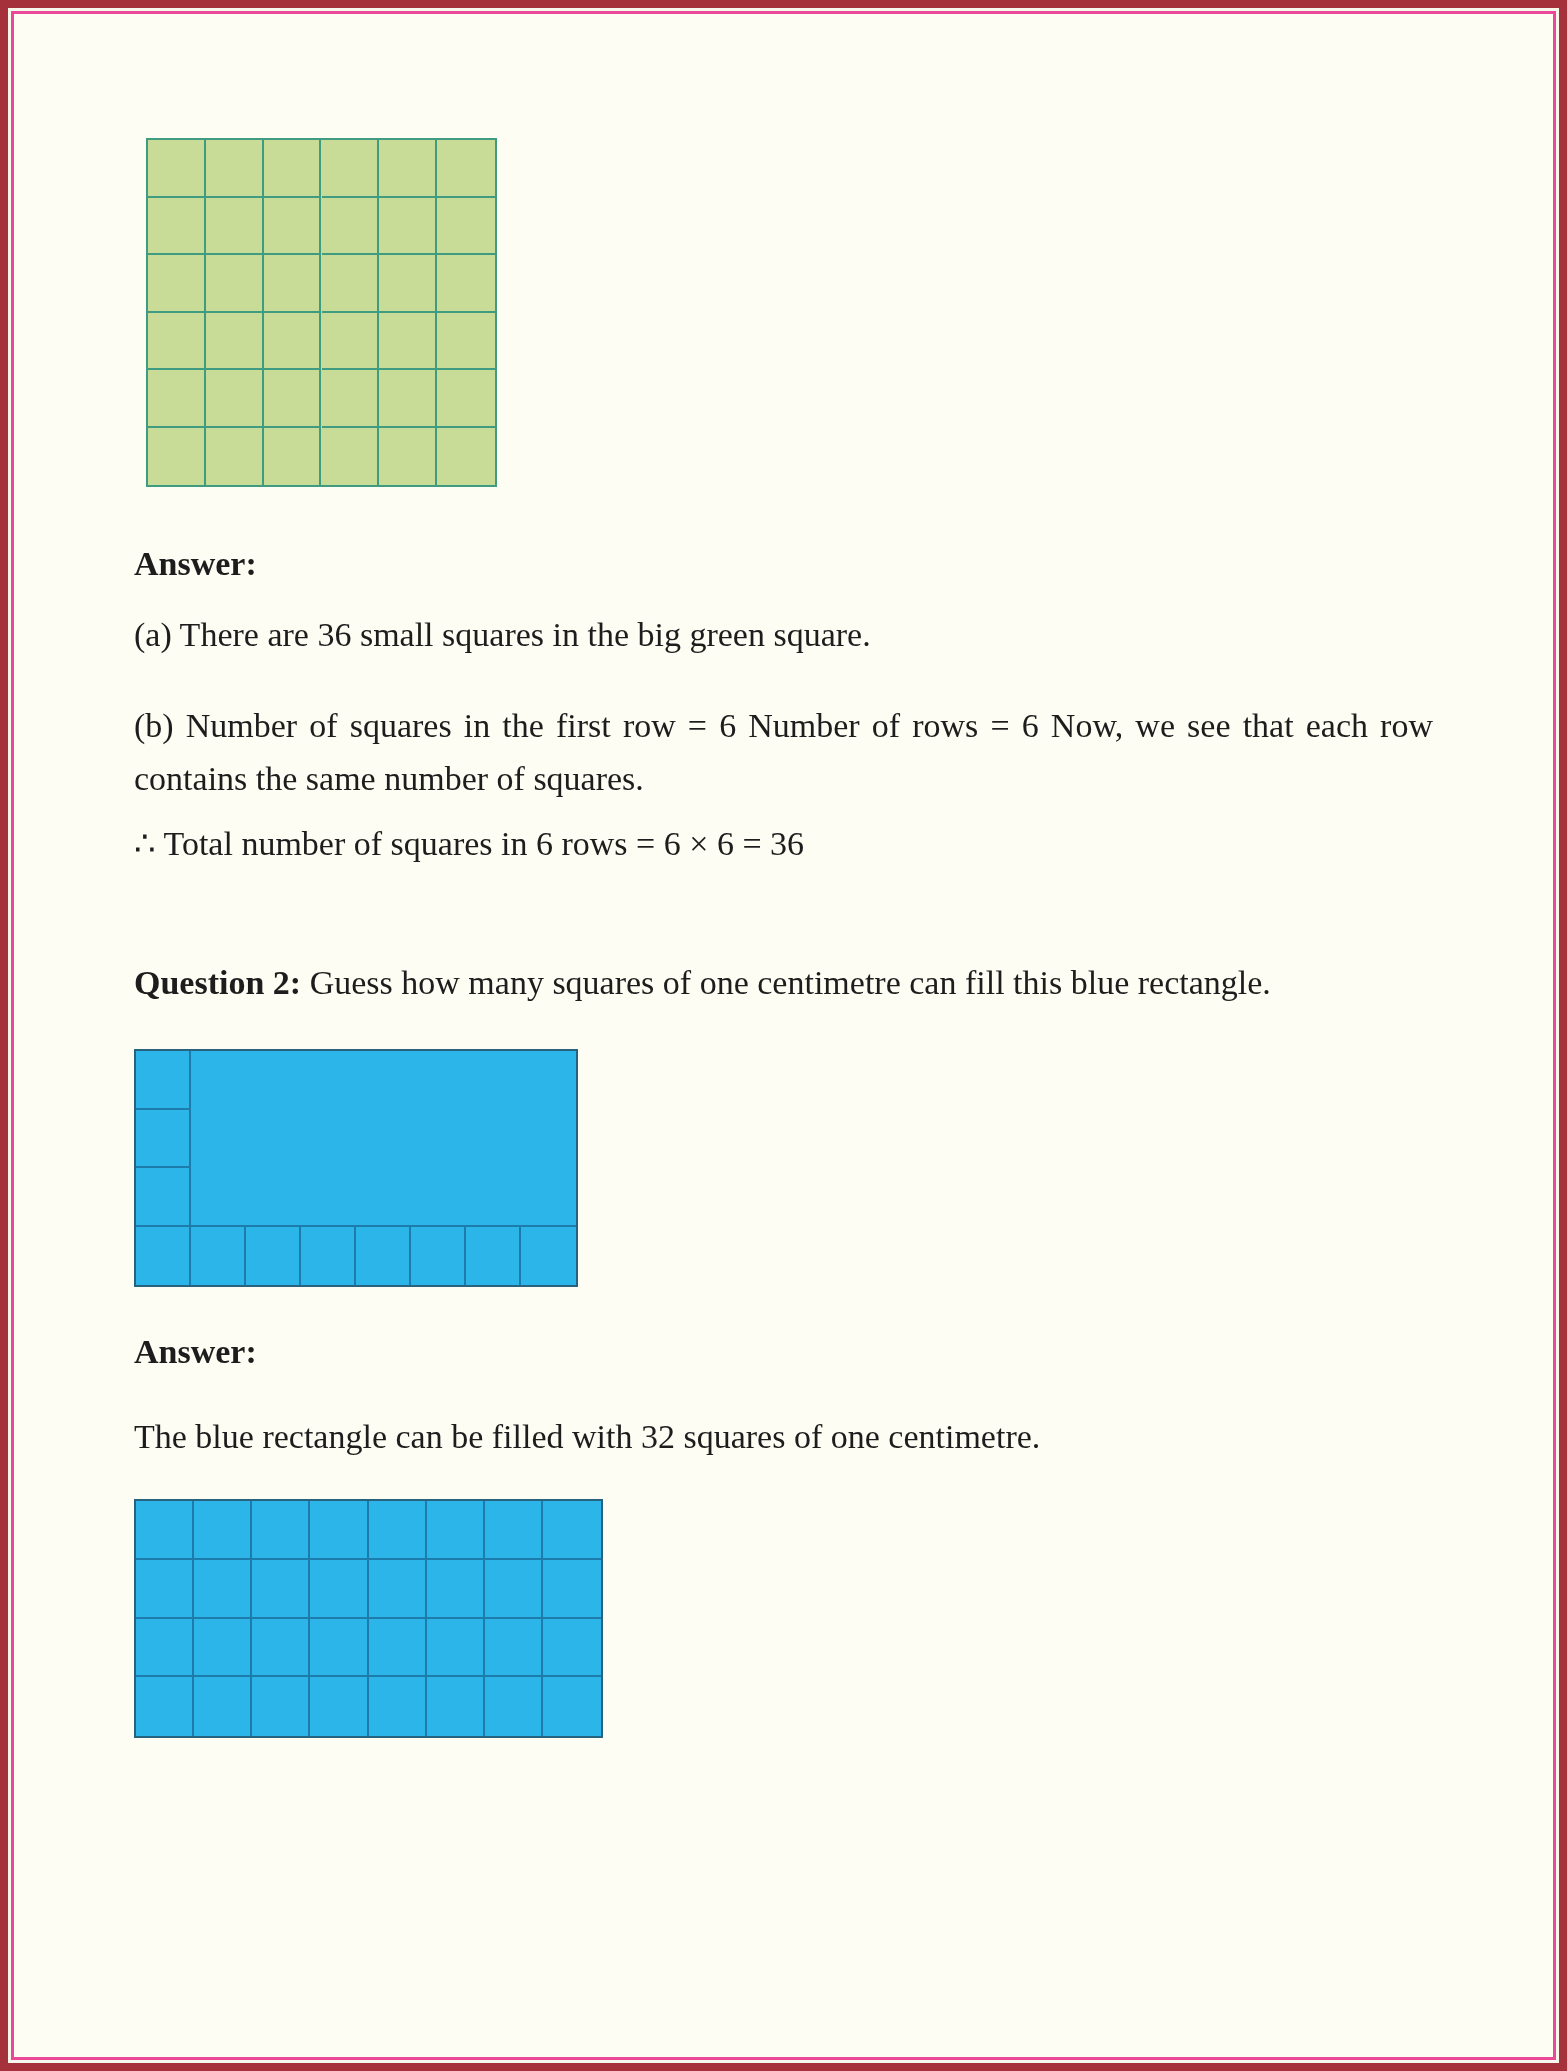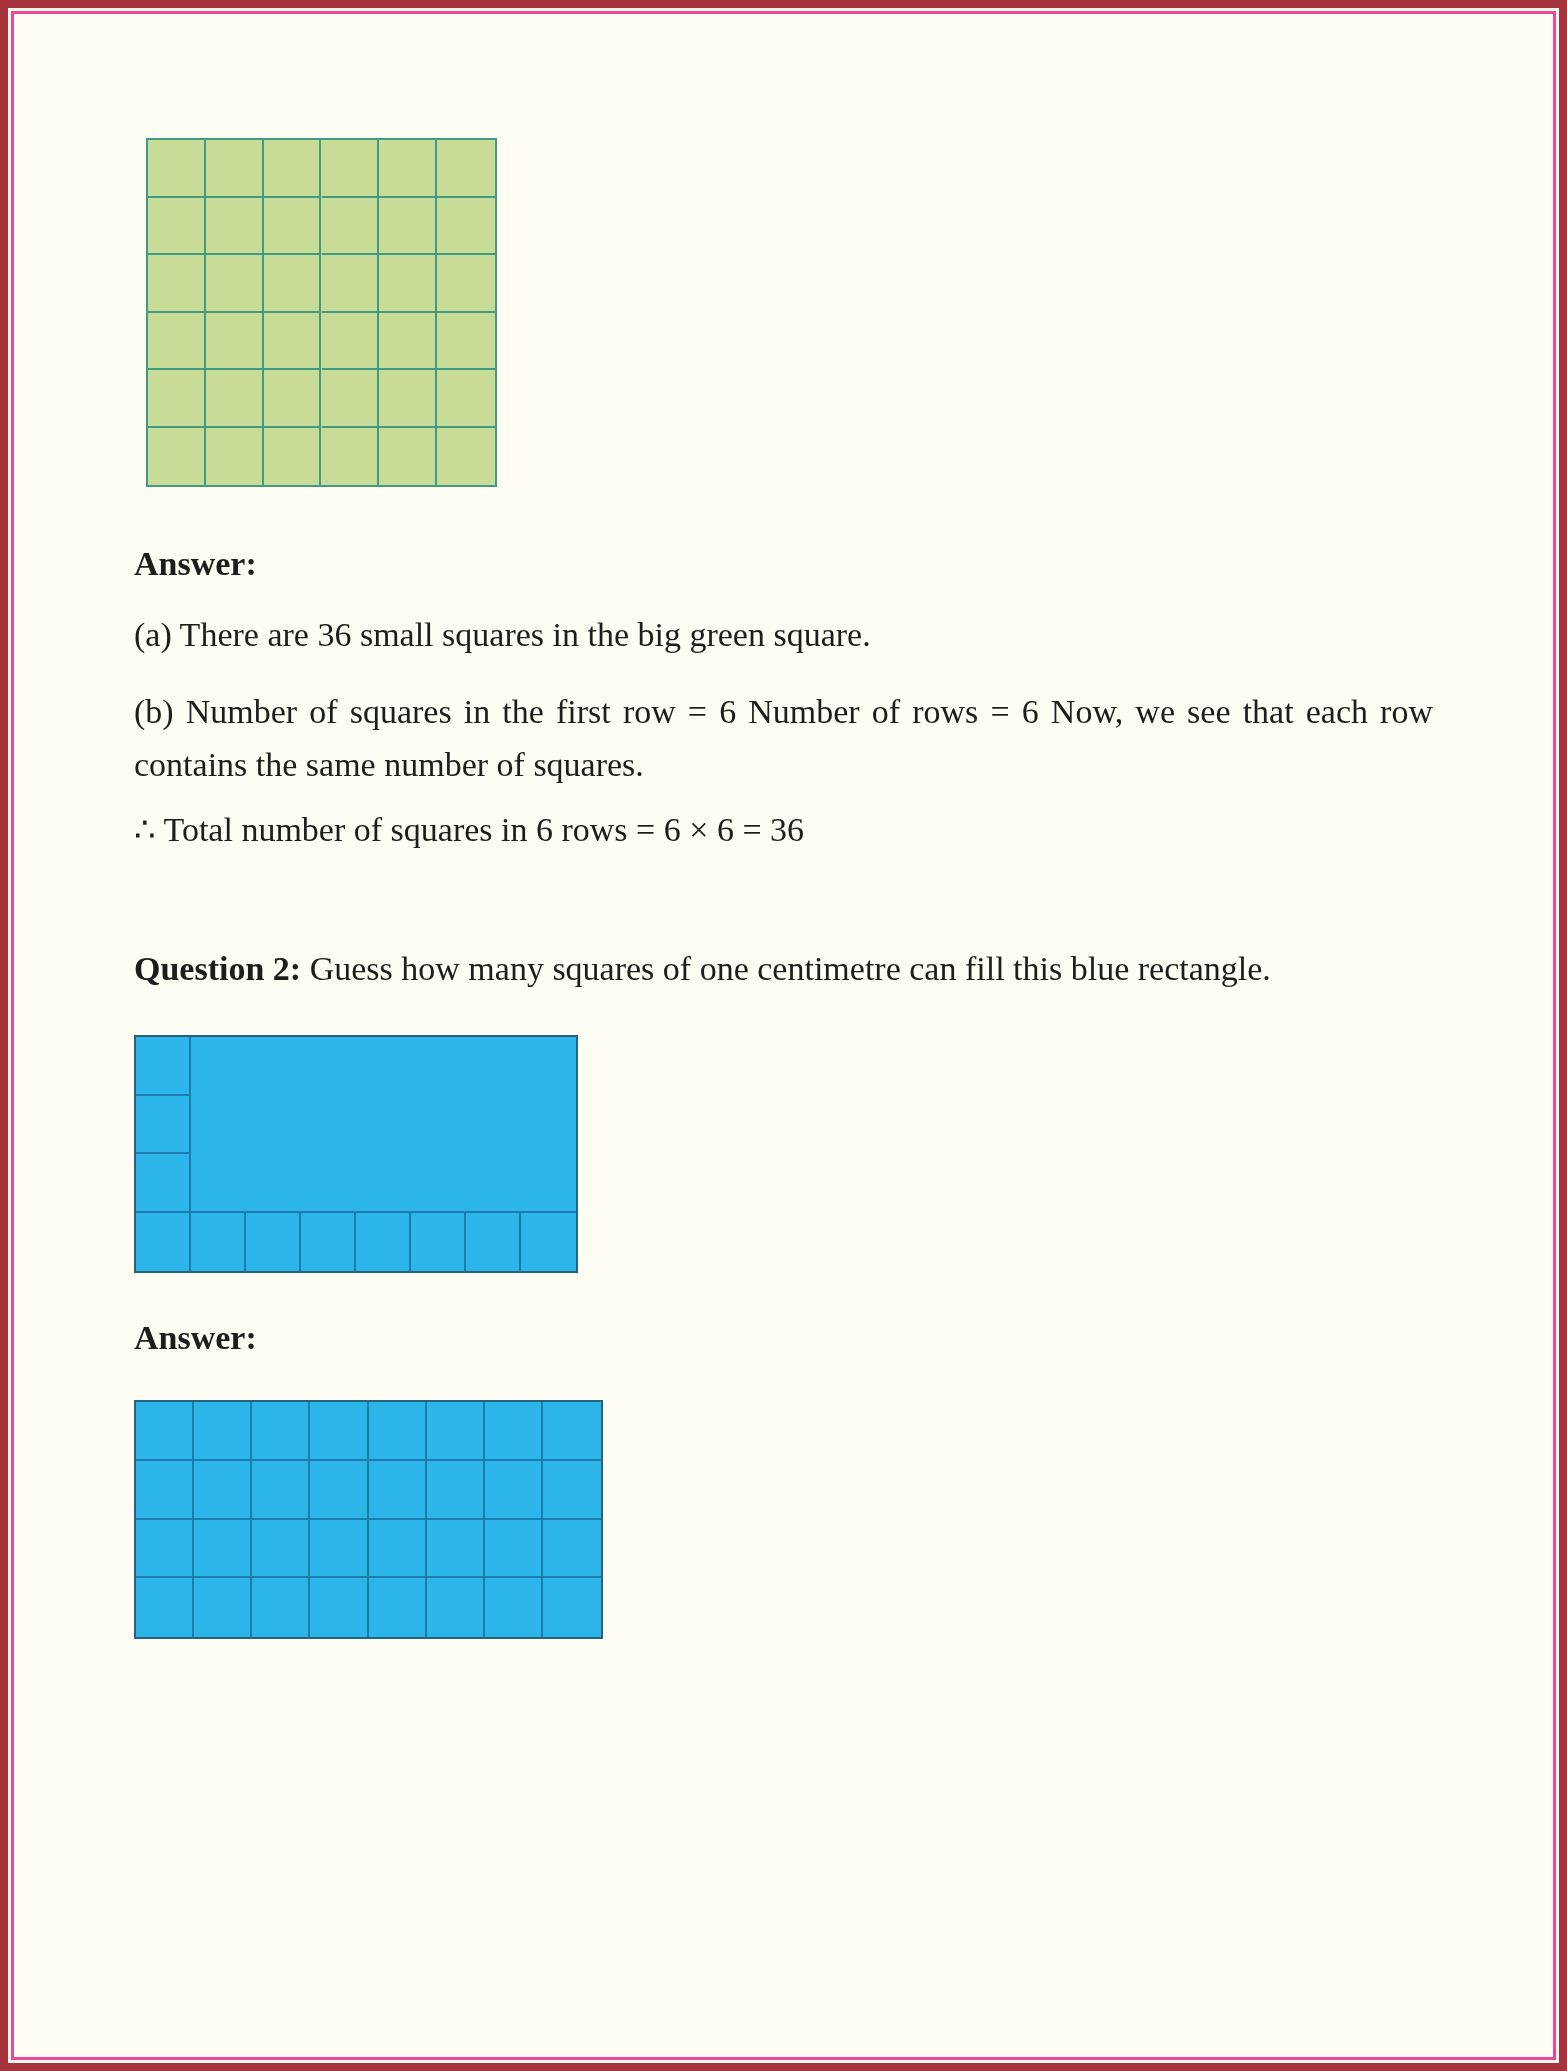--- a/index.html
+++ b/index.html
@@ -26,21 +26,21 @@
   p {
     margin: 0;
     font-size: 34px;
     line-height: 53px;
     text-align: justify;
   }
   .label { font-weight: bold; }
 
   .m-answer1   { margin-top: 50px; }
   .m-pa        { margin-top: 18px; }
-  .m-pb        { margin-top: 24px; }
+  .m-pb        { margin-top: 38px; }
   .m-therefore { margin-top: 12px; }
   .m-q2        { margin-top: 86px; }
   .m-guess     { margin-top: 42px; }
   .m-answer2   { margin-top: 38px; }
   .m-p32       { margin-top: 32px; }
 
   .blank {
     display: inline-block;
     width: 430px;
     height: 3px;
@@ -141,20 +141,21 @@
         <div class="gcell" style="left: 165px; top: 175.5px; width: 55px; height: 58.5px; border-right: 2px solid rgb(29, 124, 171);"></div>
         <div class="gcell" style="left: 220px; top: 175.5px; width: 55px; height: 58.5px; border-right: 2px solid rgb(29, 124, 171);"></div>
         <div class="gcell" style="left: 275px; top: 175.5px; width: 55px; height: 58.5px; border-right: 2px solid rgb(29, 124, 171);"></div>
         <div class="gcell" style="left: 330px; top: 175.5px; width: 55px; height: 58.5px; border-right: 2px solid rgb(29, 124, 171);"></div>
         <div class="gcell" style="left: 385px; top: 175.5px; width: 55px; height: 58.5px;"></div>
       </div>
 
 
     <p class="label m-answer2">Answer:</p>
 
+    <p class="m-p32">The blue rectangle can be filled with 32 squares of one centimetre.</p>
 
     <div class="fig fig-rect2" style="width: 465px; height: 235px; background: rgb(44, 181, 233); border: 2px solid rgb(39, 98, 127);">
         <div class="gcell" style="left: 0px; top: 0px; width: 58.125px; height: 58.75px; border-right: 2px solid rgb(29, 124, 171); border-bottom: 2px solid rgb(29, 124, 171);"></div>
         <div class="gcell" style="left: 58.125px; top: 0px; width: 58.125px; height: 58.75px; border-right: 2px solid rgb(29, 124, 171); border-bottom: 2px solid rgb(29, 124, 171);"></div>
         <div class="gcell" style="left: 116.25px; top: 0px; width: 58.125px; height: 58.75px; border-right: 2px solid rgb(29, 124, 171); border-bottom: 2px solid rgb(29, 124, 171);"></div>
         <div class="gcell" style="left: 174.375px; top: 0px; width: 58.125px; height: 58.75px; border-right: 2px solid rgb(29, 124, 171); border-bottom: 2px solid rgb(29, 124, 171);"></div>
         <div class="gcell" style="left: 232.5px; top: 0px; width: 58.125px; height: 58.75px; border-right: 2px solid rgb(29, 124, 171); border-bottom: 2px solid rgb(29, 124, 171);"></div>
         <div class="gcell" style="left: 290.625px; top: 0px; width: 58.125px; height: 58.75px; border-right: 2px solid rgb(29, 124, 171); border-bottom: 2px solid rgb(29, 124, 171);"></div>
         <div class="gcell" style="left: 348.75px; top: 0px; width: 58.125px; height: 58.75px; border-right: 2px solid rgb(29, 124, 171); border-bottom: 2px solid rgb(29, 124, 171);"></div>
         <div class="gcell" style="left: 406.875px; top: 0px; width: 58.125px; height: 58.75px; border-bottom: 2px solid rgb(29, 124, 171);"></div>

